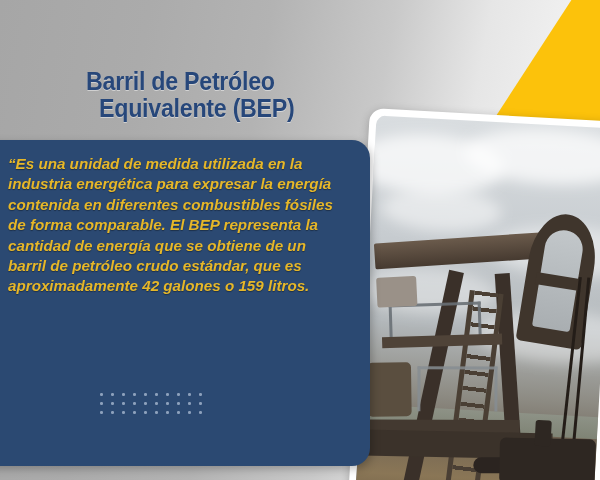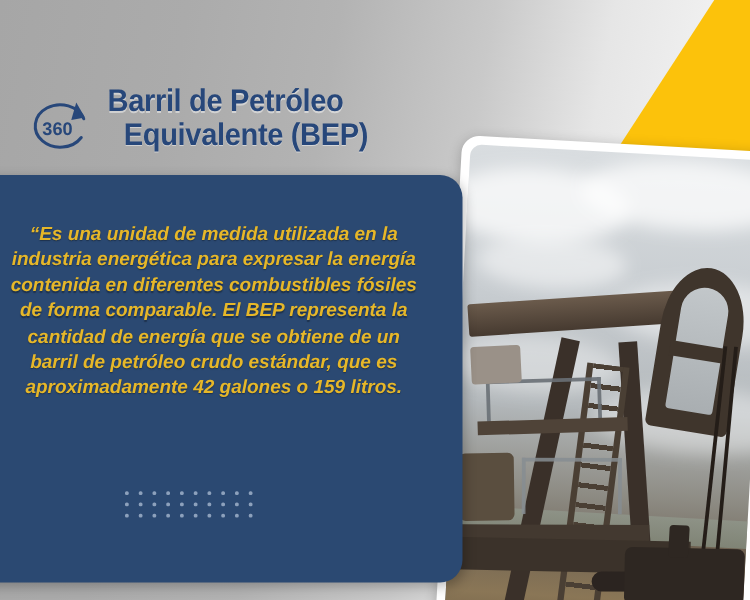--- a/index.html
+++ b/index.html
@@ -119,23 +119,21 @@
     position:absolute;left:-30px;top:140px;width:400px;height:326px;
     background:#2b4972;
     border-radius:0 18px 18px 0;
     box-shadow:2px 3px 9px rgba(0,0,0,.25);
   }
   .quote{
     position:absolute;left:38px;top:14px;width:326px;
     color:#e6b729;
     font-weight:bold;font-style:italic;
     font-size:15.2px;line-height:20.4px;
-    text-align:center;
     text-shadow:0 1px 1px rgba(0,0,0,.35);
-    margin-top:24px;
   }
   .dots{
     position:absolute;left:130px;top:253px;
     display:grid;grid-template-columns:repeat(10,11px);
     grid-auto-rows:9px;
   }
   .dots i{display:block;width:2.6px;height:2.6px;border-radius:50%;background:#9fb0c9;opacity:.85;}
   .site{
     position:absolute;left:38px;top:290px;width:326px;
     text-align:center;color:#d9cf7e;
@@ -230,27 +228,19 @@
         <i style="background: rgb(159, 176, 201);"></i>
         <i style="background: rgb(159, 176, 201);"></i>
         <i style="background: rgb(159, 176, 201);"></i>
         <i style="background: rgb(159, 176, 201);"></i>
         <i style="background: rgb(159, 176, 201);"></i>
         <i style="background: rgb(159, 176, 201);"></i>
         <i style="background: rgb(159, 176, 201);"></i>
       </div>
   </div>
 
-  <div class="logo">
-    <svg viewBox="0 0 60 52" width="60" height="52">
-      <path d="M47 19 A20 17 0 1 0 45 34" fill="none" stroke="#27477a" stroke-width="2.4" stroke-linecap="round"></path>
-      <path d="M41 6 L48 18 L37 20 Z" fill="#27477a"></path>
-      <text x="26" y="32" text-anchor="middle" font-family="Liberation Sans, sans-serif" font-size="14.5" font-weight="bold" fill="#27477a">360</text>
-      <text x="44" y="21" text-anchor="middle" font-family="Liberation Sans, sans-serif" font-size="10" font-weight="bold" fill="#27477a">°</text>
-    </svg>
-  </div>
 
   <div class="title">
     <span>Barril de Petróleo</span>
     <span class="l2">Equivalente (BEP)</span>
   </div>
 
 </div>
 
 </body></html>

